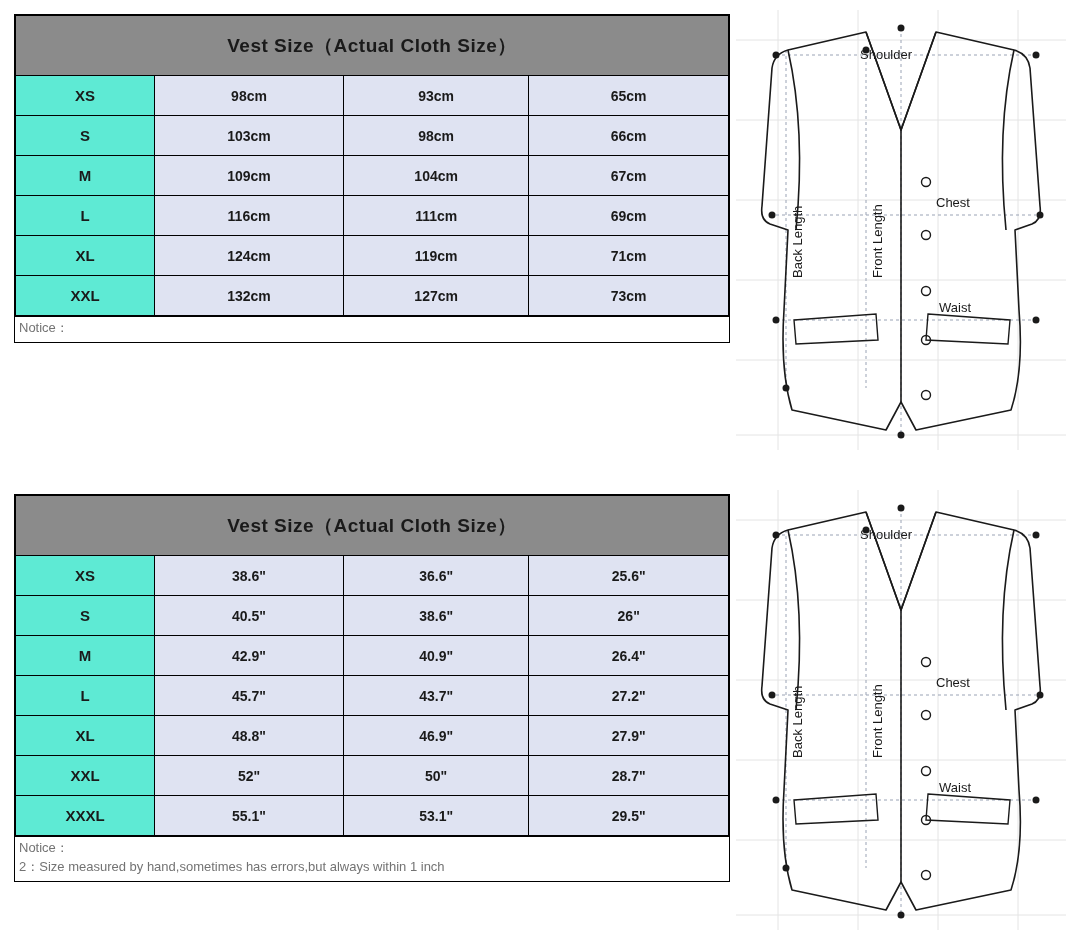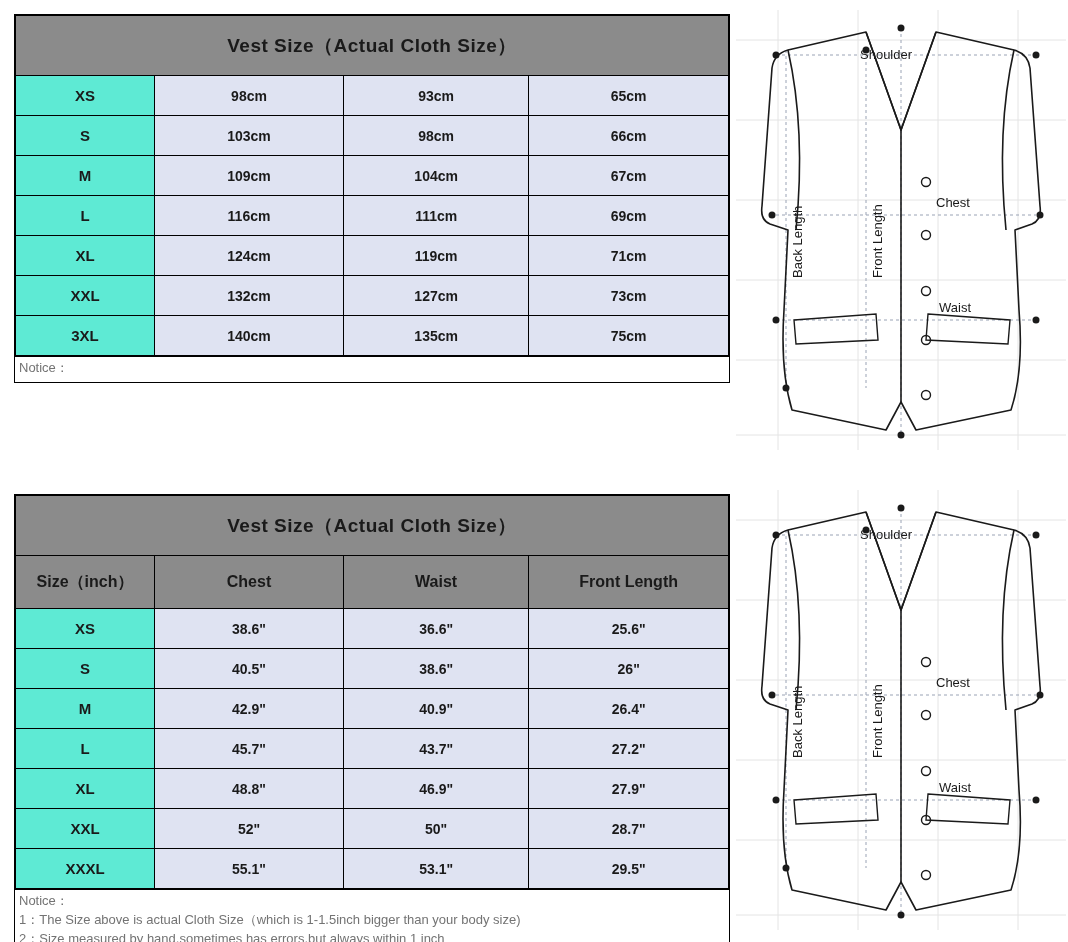--- a/index.html
+++ b/index.html
@@ -135,52 +135,40 @@
         <td class="val-cell">124cm</td>
         <td class="val-cell">119cm</td>
         <td class="val-cell">71cm</td>
       </tr>
       <tr>
         <td class="size-cell">XXL</td>
         <td class="val-cell">132cm</td>
         <td class="val-cell">127cm</td>
         <td class="val-cell">73cm</td>
       </tr>
-      <tr>
-        <td class="size-cell">3XL</td>
-        <td class="val-cell">140cm</td>
-        <td class="val-cell">135cm</td>
-        <td class="val-cell">75cm</td>
-      </tr>
     </tbody>
       </table>
     <div class="notice">
       <div class="n-head">Notice：</div>
     </div>
   </div>
 
   <div class="chart-block" id="block-in">
     <table class="size-table">
       <colgroup>
         <col style="width:19.5%">
           <col style="width:26.5%">
           <col style="width:26%">
           <col style="width:28%">
       </colgroup>
       <tbody>
           <tr>
         <td class="title-cell" colspan="4">Vest Size（Actual Cloth Size）</td>
       </tr>
       <tr>
-        <td class="hdr-cell">Size（inch）</td>
-        <td class="hdr-cell">Chest</td>
-        <td class="hdr-cell">Waist</td>
-        <td class="hdr-cell">Front Length</td>
-      </tr>
-      <tr>
         <td class="size-cell">XS</td>
         <td class="val-cell">38.6"</td>
         <td class="val-cell">36.6"</td>
         <td class="val-cell">25.6"</td>
       </tr>
       <tr>
         <td class="size-cell">S</td>
         <td class="val-cell">40.5"</td>
         <td class="val-cell">38.6"</td>
         <td class="val-cell">26"</td>
@@ -212,21 +200,20 @@
       <tr>
         <td class="size-cell">XXXL</td>
         <td class="val-cell">55.1"</td>
         <td class="val-cell">53.1"</td>
         <td class="val-cell">29.5"</td>
       </tr>
     </tbody>
       </table>
     <div class="notice">
       <div class="n-head">Notice：</div>
-      <div class="n-line">1：The Size above is actual Cloth Size（which is 1-1.5inch bigger than your body size)</div>
       <div class="n-line">2：Size measured by hand,sometimes has errors,but always within 1 inch</div>
     </div>
   </div>
 
   <div class="diagram" id="diagram-cm">
     <svg width="330" height="440" viewBox="0 0 330 440" xmlns="http://www.w3.org/2000/svg">
       <g stroke="#e4e4e4" stroke-width="1">
         <line x1="0" y1="30" x2="330" y2="30"></line>
         <line x1="0" y1="110" x2="330" y2="110"></line>
         <line x1="0" y1="190" x2="330" y2="190"></line>

